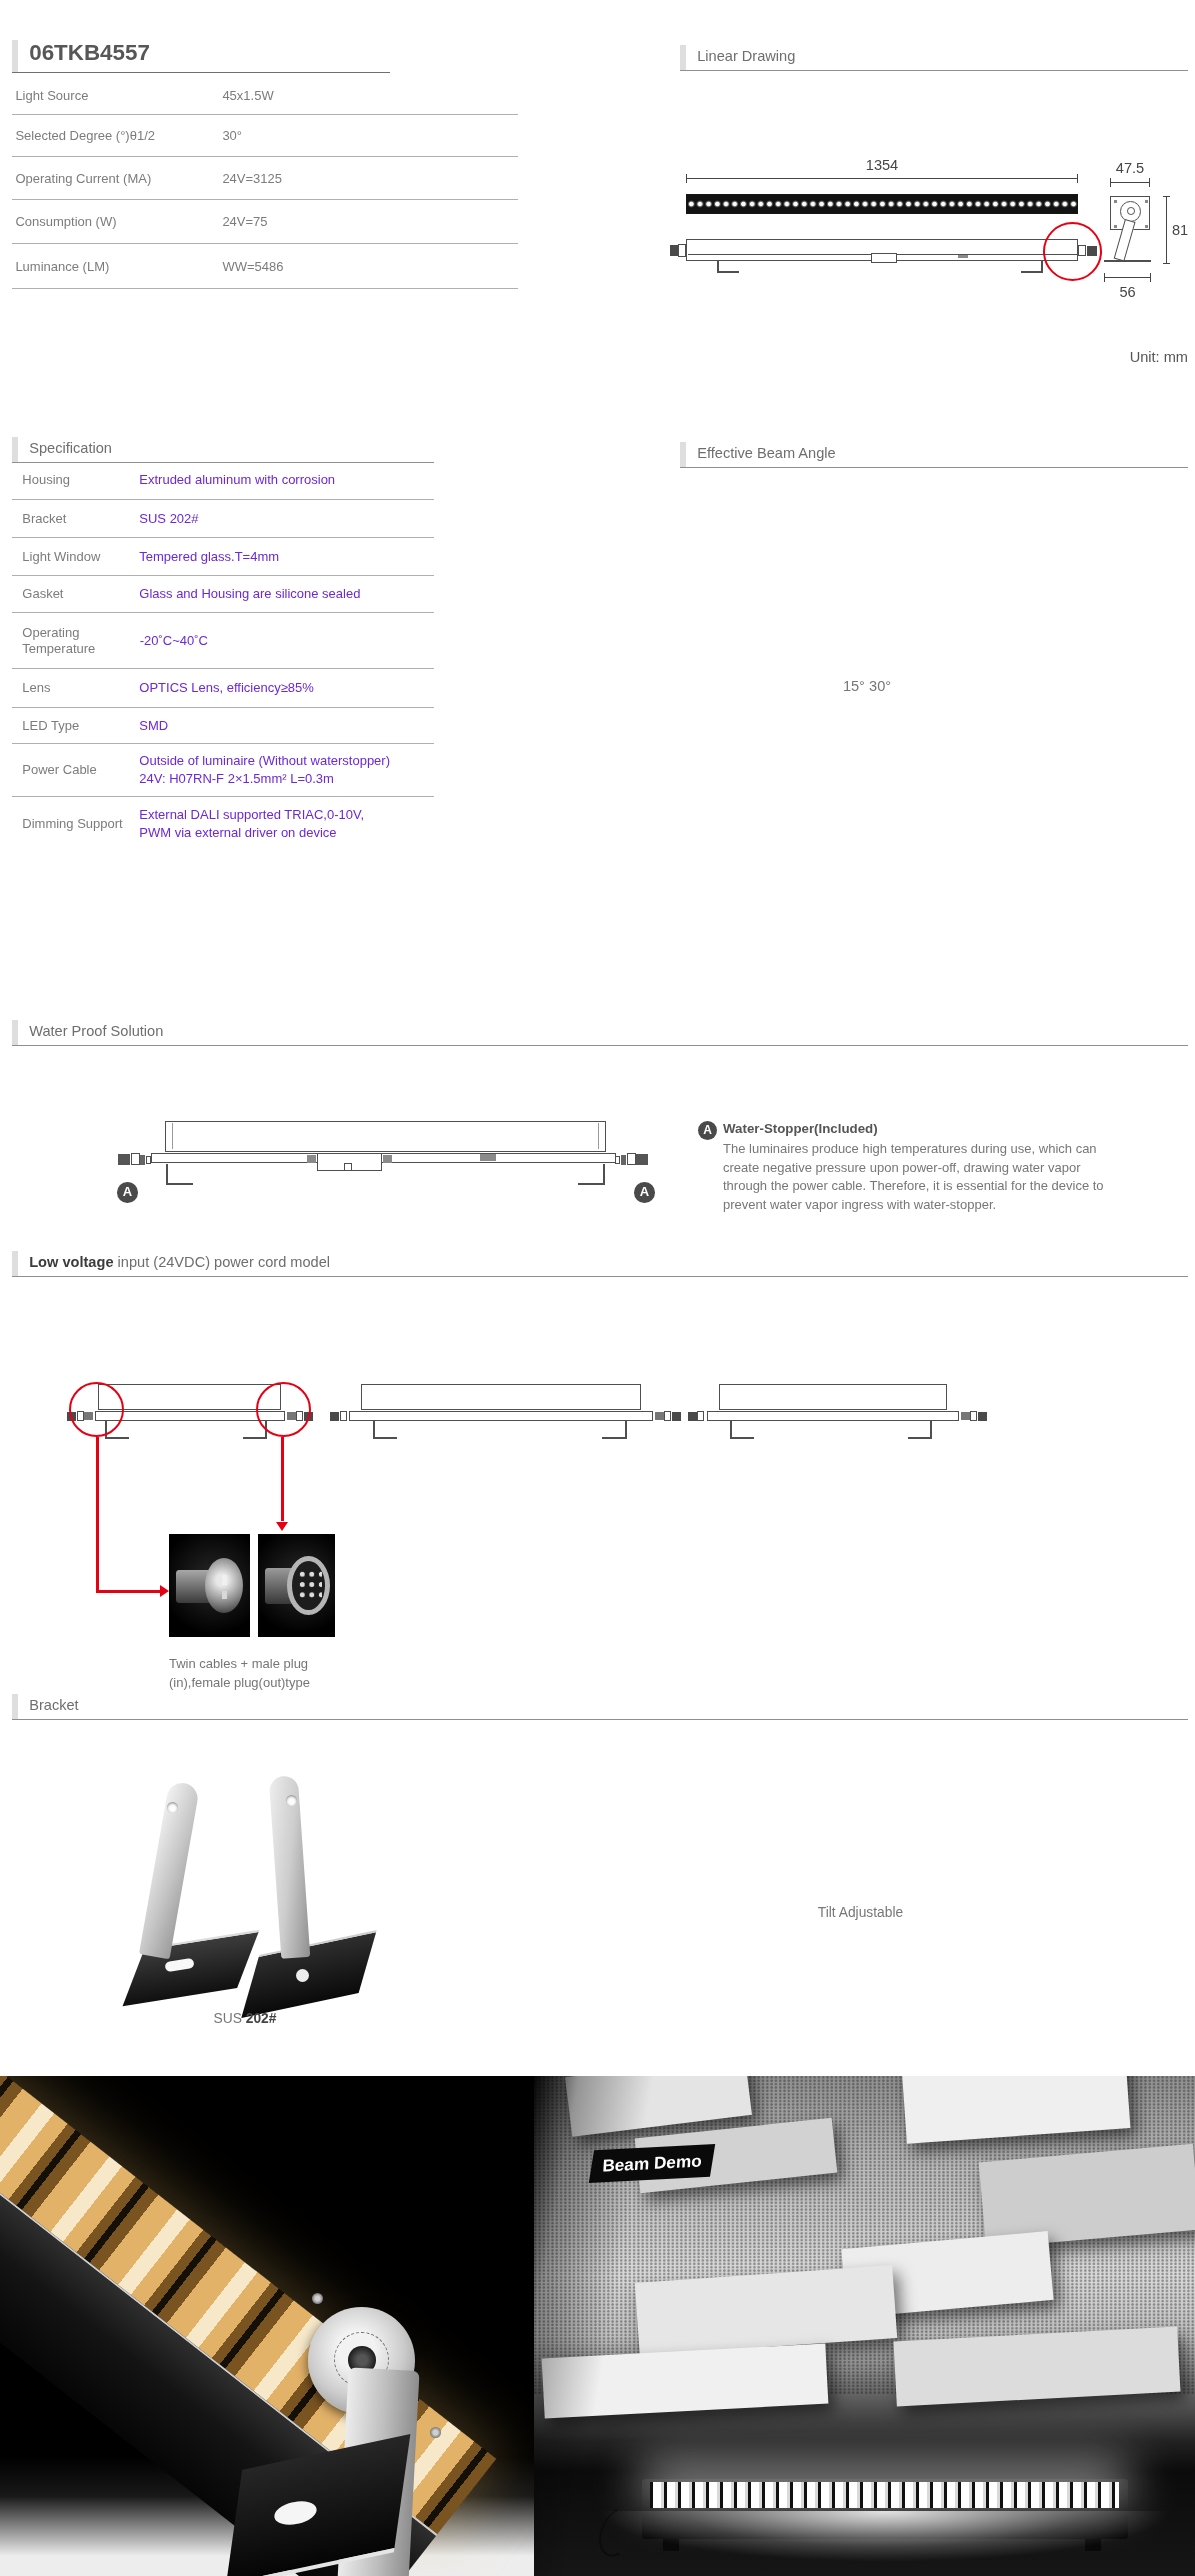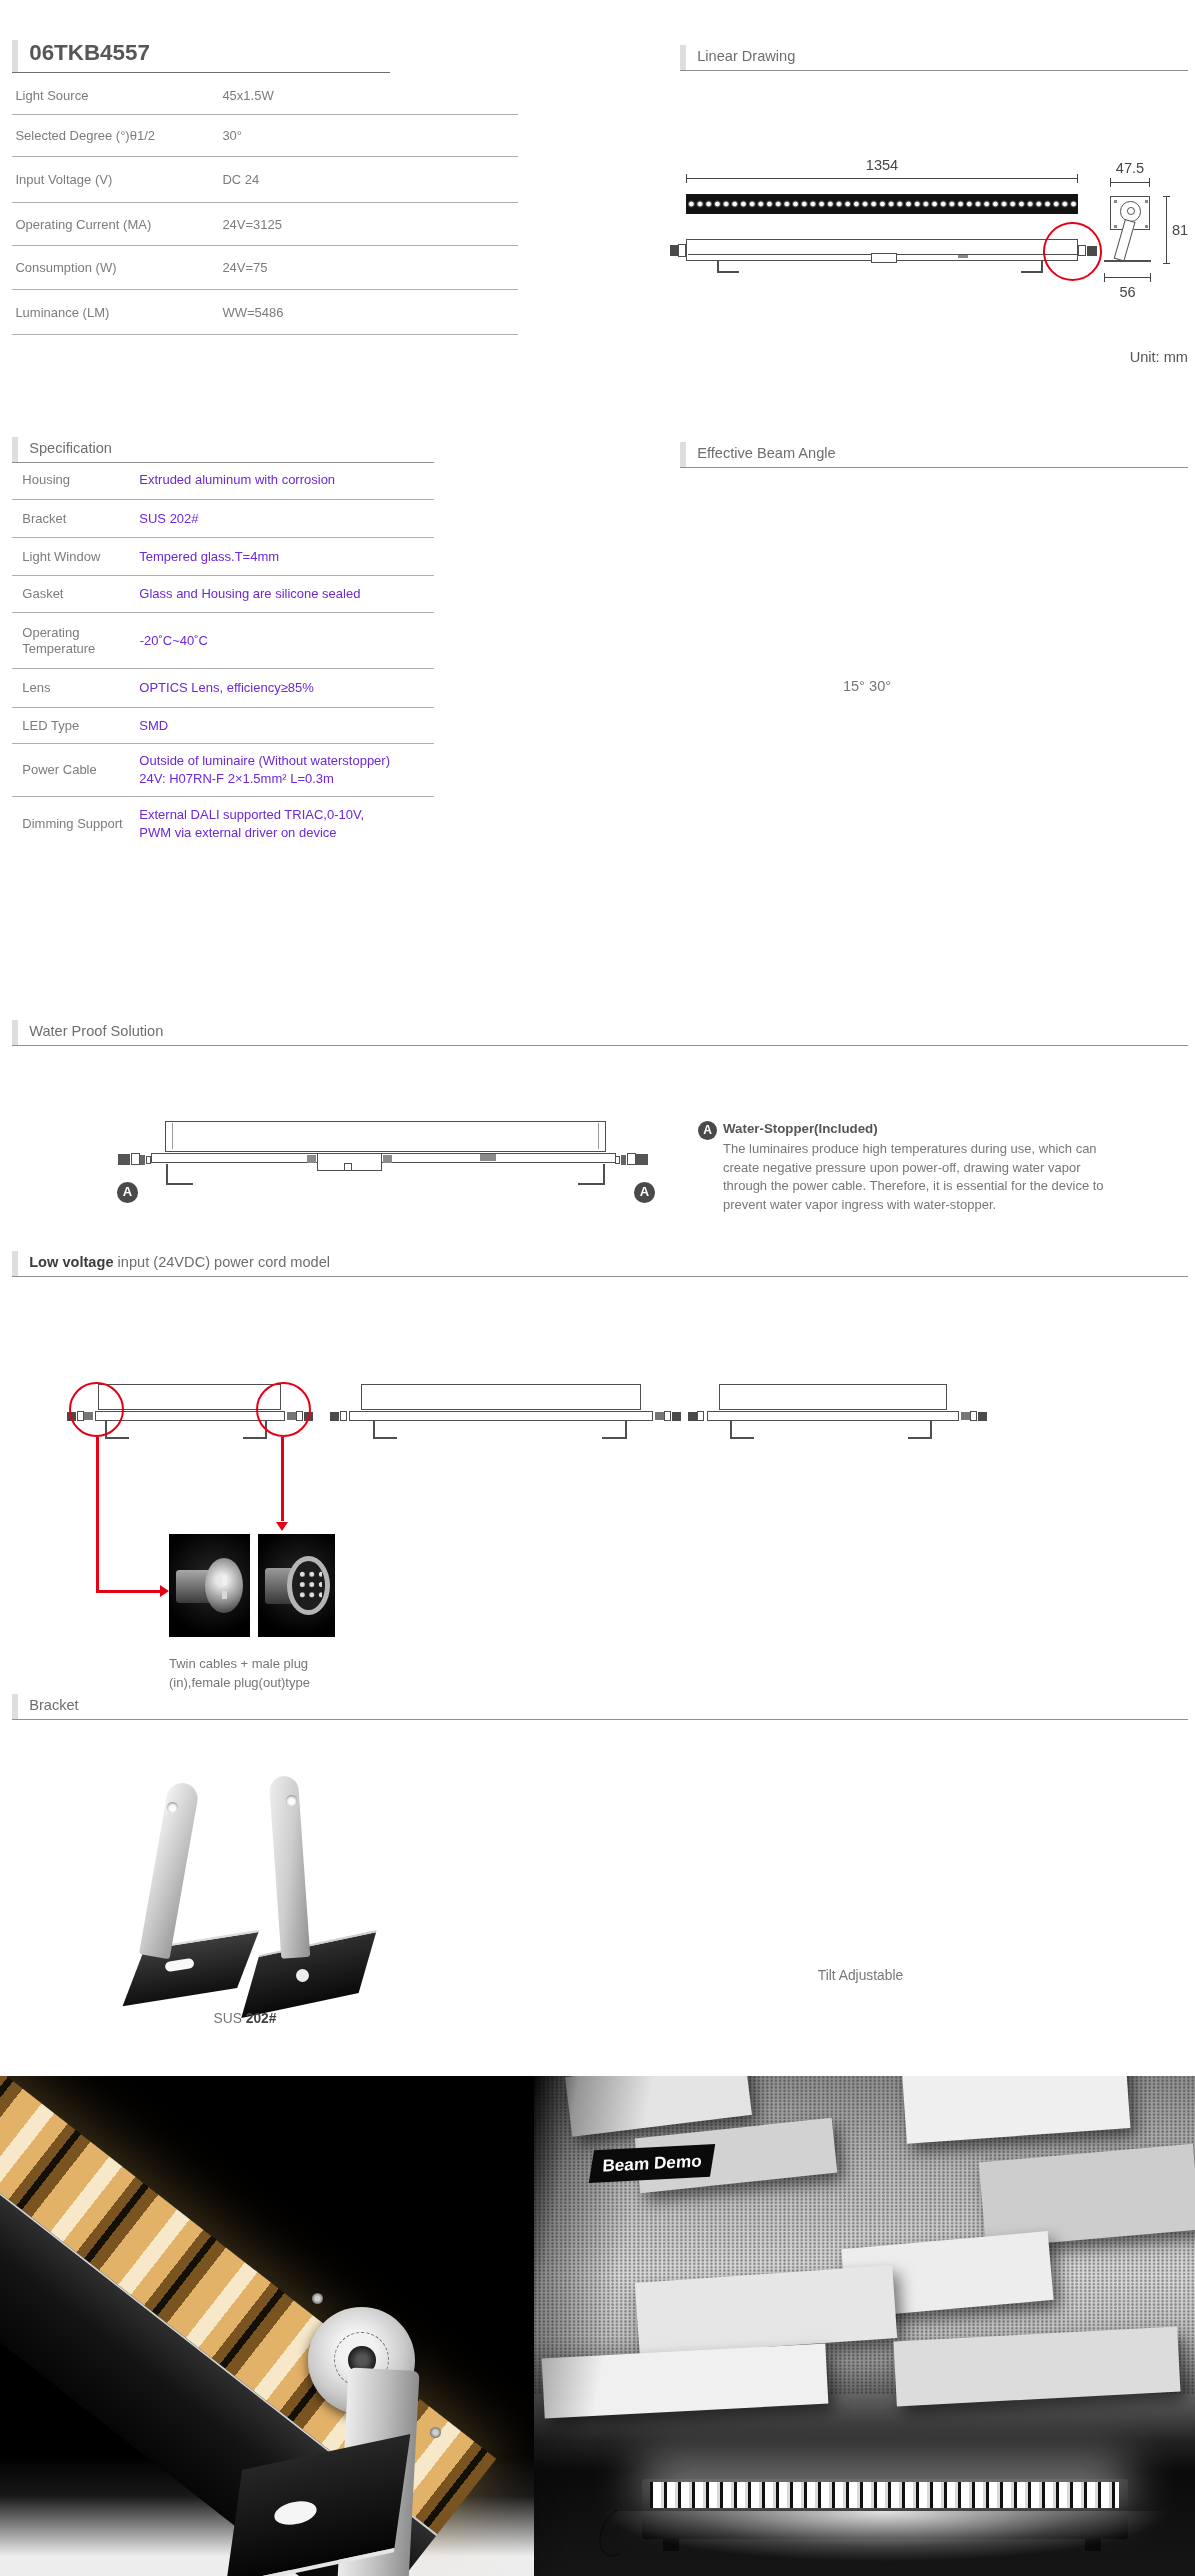--- a/index.html
+++ b/index.html
@@ -72,24 +72,20 @@
 
   <div class="qtable">
     <div class="qrow" style="height:38px">
         <span class="ql">Light Source</span>
         <span class="qv">45x1.5W</span>
       </div>
     <div class="qrow" style="height:42px">
         <span class="ql">Selected Degree (°)θ1/2</span>
         <span class="qv">30°</span>
       </div>
-    <div class="qrow" style="height:46px">
-        <span class="ql">Input Voltage (V)</span>
-        <span class="qv">DC 24</span>
-      </div>
     <div class="qrow" style="height:43px">
         <span class="ql">Operating Current (MA)</span>
         <span class="qv">24V=3125</span>
       </div>
     <div class="qrow" style="height:44px">
         <span class="ql">Consumption (W)</span>
         <span class="qv">24V=75</span>
       </div>
     <div class="qrow" style="height:45px">
         <span class="ql">Luminance (LM)</span>
@@ -326,21 +322,21 @@
     <div class="abs" style="left:45px;top:191px;width:29px;height:9.5px;background:#f8f8f8;border-radius:5.2px;transform:rotate(-9deg);"></div>
     <div class="abs" style="left:34px;top:13px;width:31px;height:176px;transform:rotate(10deg);background:linear-gradient(100deg,#f4f4f4,#c6c6c6 55%,#9b9b9b);border-radius:15.5px 15.5px 3.4px 3.4px;"></div>
     <div class="abs" style="left:47px;top:33px;width:11.2px;height:11.2px;border-radius:50%;background:#fdfdfd;box-shadow:inset 0 0.9px 2.6px rgba(0,0,0,.5);"></div>
     <div class="abs" style="left:129px;top:176px;width:120px;height:56px;transform:rotate(-12deg) skewX(-28deg);background:linear-gradient(180deg,#2e2e2e,#0a0a0a);border-top:2.6px solid #cfcfcf;"></div>
     <div class="abs" style="left:176px;top:200px;width:13px;height:13px;border-radius:50%;background:#ededed;"></div>
     <div class="abs" style="left:155px;top:6.9px;width:29px;height:182px;transform:rotate(-4deg);background:linear-gradient(100deg,#efefef,#cdcdcd 50%,#8f8f8f);border-radius:14.6px 14.6px 3.4px 3.4px;"></div>
     <div class="abs" style="left:166px;top:26px;width:11.2px;height:11.2px;border-radius:50%;background:#fdfdfd;box-shadow:inset 0 0.9px 2.6px rgba(0,0,0,.5);"></div>
   </div>
   <div class="t" style="left:129px;top:2011px;width:232px;text-align:center;font-size:13.8px;color:#777;"><span>SUS </span><span style="font-weight:bold;color:#444;">202#</span></div>
 
-  <div class="t" style="left:766px;top:1968px;width:189px;text-align:center;font-size:13.8px;color:#777;">Tilt Adjustable</div>
+  <div class="t" style="left:766px;top:1905px;width:189px;text-align:center;font-size:13.8px;color:#777;">Tilt Adjustable</div>
 
   <div class="abs" style="left:0;top:2076px;width:1195px;height:500px;overflow:hidden;">
 
     <div class="abs" style="left:0;top:0;width:534px;height:500px;overflow:hidden;background:linear-gradient(180deg,#000 0%,#000 76%,#181818 84%,#ededed 96%);">
       <div class="amberbar">
         <div class="amberface"></div>
         <div class="amberbody"></div>
       </div>
       <div class="abs" style="left:308px;top:231px;width:107px;height:107px;border-radius:50%;background:radial-gradient(circle at 45% 40%,#f2f2f2 22%,#cbcbcb 55%,#8d8d8d 90%);box-shadow:0 3.4px 12px rgba(0,0,0,.6);"></div>
       <div class="abs" style="left:334px;top:256px;width:55px;height:55px;border:1.7px dashed #6f6f6f;border-radius:50%;box-sizing:border-box;"></div>

